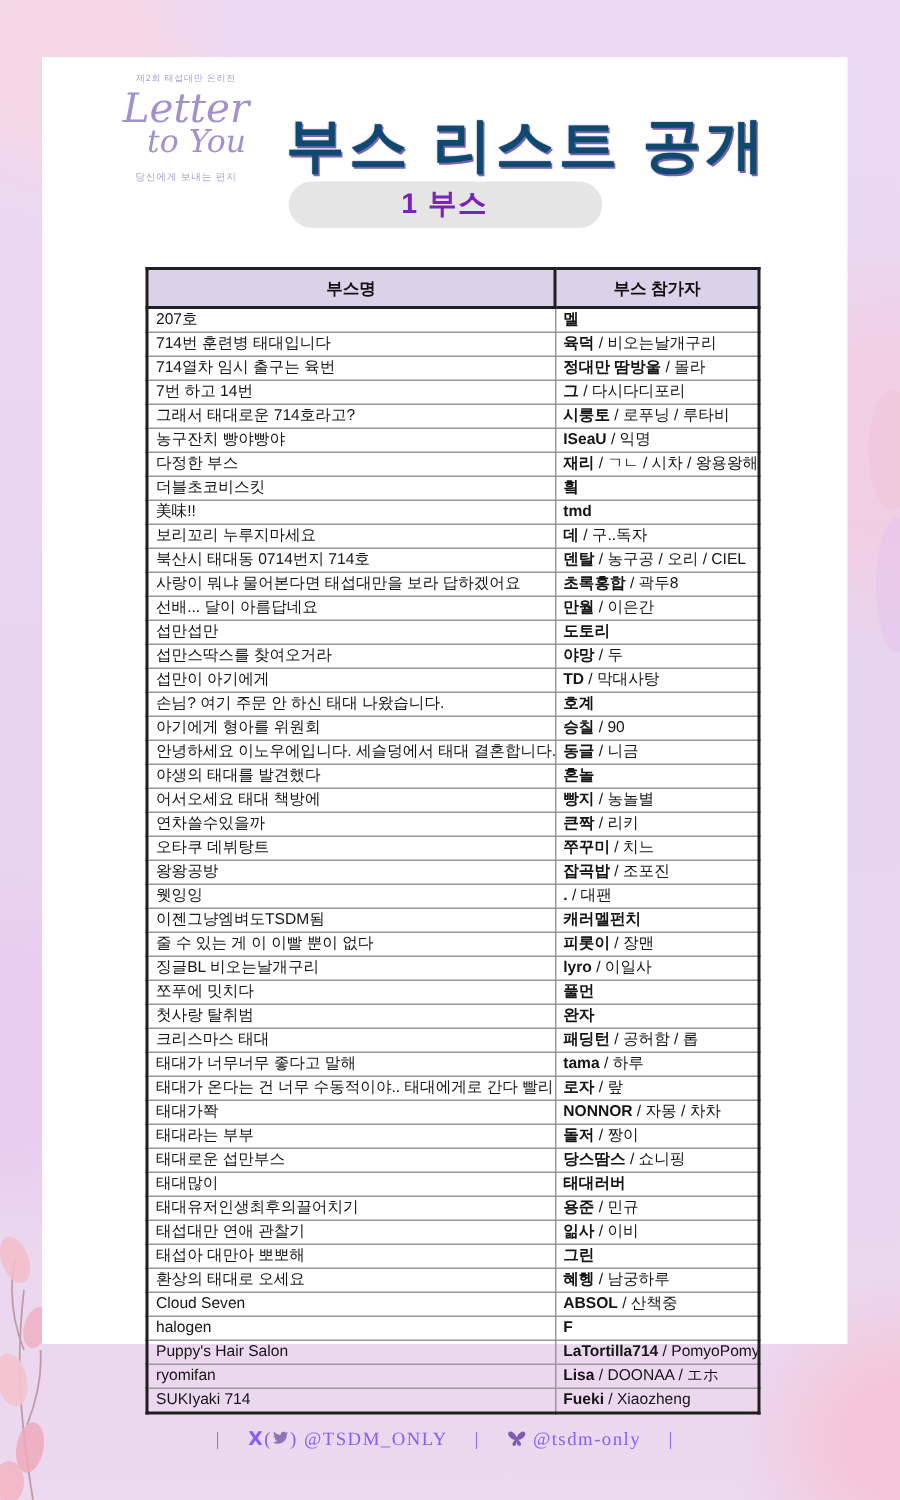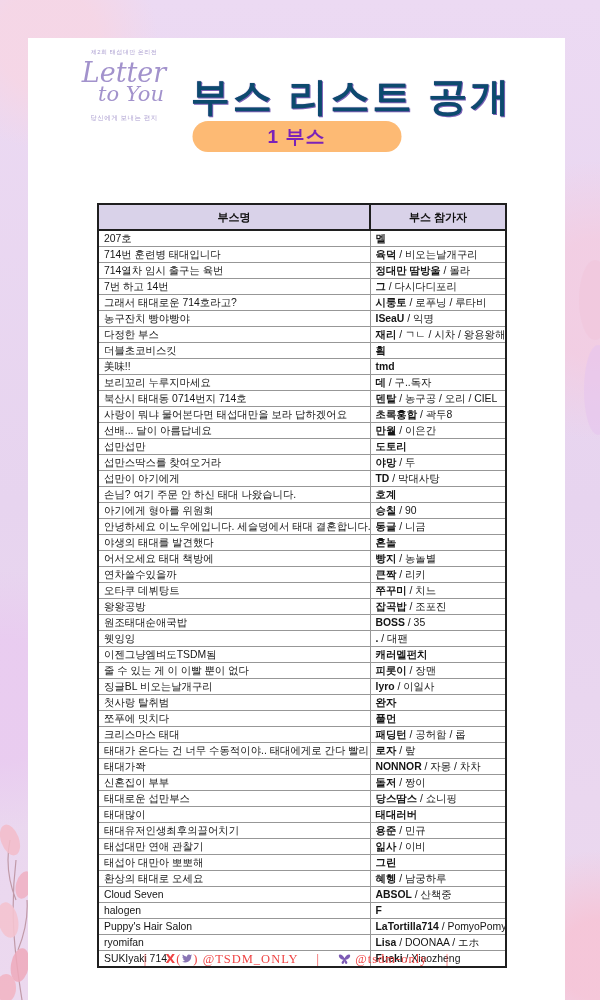--- a/index.html
+++ b/index.html
@@ -9,65 +9,65 @@
     background-color:#e9d7f0;
     background-image:
       radial-gradient(circle at 8% 4%, rgba(246,214,229,.9) 0 50px, transparent 110px),
       radial-gradient(circle at 100% 30%, rgba(244,204,224,.8) 0 60px, transparent 140px),
       radial-gradient(circle at 100% 96%, rgba(246,196,214,.9) 0 40px, transparent 110px),
       radial-gradient(circle at 0% 70%, rgba(233,203,240,.9) 0 60px, transparent 130px),
       linear-gradient(180deg,#ecdaf3 0%, #e7d4ef 50%, #ecd9ef 100%);
     position:relative;
   }
   .card{
-    position:absolute; left:28px; top:38px; width:537px; height:962px;
+    position:absolute; left:28px; top:38px; width:537px; height:858px;
     background:#ffffff;
   }
   
   .deco{ position:absolute; pointer-events:none; }
   
   .logo{ position:absolute; left:28px; top:10px; width:136px; text-align:center; color:#a292cc; }
   .logo .tiny{ font-size:6px; letter-spacing:.5px; color:#ab9ed0; }
   .logo .script{ font-family:"DejaVu Serif","Liberation Serif",serif; font-style:italic; }
   .logo .l1{ font-size:27px; line-height:27px; margin-top:2px; }
   .logo .l2{ font-size:21px; line-height:20px; margin-top:-2px; padding-left:14px; }
   .logo .sub{ font-size:6.5px; margin-top:10px; color:#ab9ed0; letter-spacing:.5px;}
   
   .title{
     position:absolute; left:118px; right:8px; top:32px; text-align:center;
     font-size:39px; font-weight:700; letter-spacing:3px; color:#0c4a6e;
     text-shadow:0 0 1px #7257aa, 1px 1px 0 #7e63b8; 
   }
   .badge{
     position:absolute; left:50%; top:83px; transform:translateX(-50%);
     width:209px; height:31px; line-height:31px; border-radius:16px;
-    background:#fdba74; color:#7b22b8; font-size:19px; font-weight:700;
+    background:#e5e5e5; color:#7b22b8; font-size:19px; font-weight:700;
     text-align:center; letter-spacing:1px;
   }
   
   table{
     position:absolute; left:69px; top:140px; width:408px;
     border-collapse:collapse; table-layout:fixed;
   }
   th{
     height:26px; background:#d9d2e9; border:2px solid #1f1f1f;
     font-size:11px; font-weight:700; color:#111; text-align:center;
   }
   td{
     height:15.27px; border:1px solid #979797; font-size:10.4px; color:#151515;
     padding:0 2px 0 5px; white-space:nowrap; overflow:hidden; line-height:15px;
   }
-  table{ border:2px solid #1f1f1f;margin-top:25px; }
+  table{ border:2px solid #1f1f1f; }
   td.p b{ font-weight:700; }
   col.c1{ width:272px; } col.c2{ width:136px; }
   
   .footer{
     position:absolute; left:0; right:0; top:913px; text-align:center;
     font-family:"Liberation Serif","DejaVu Serif",serif;
-    font-size:12.5px; color:#ef4444; letter-spacing:1px;
+    font-size:12.5px; color:#8b5cf6; letter-spacing:1px;
   }
   .footer .ic{ display:inline-block; vertical-align:-2px; }
   .footer .xg{ font-weight:700; font-family:"DejaVu Sans",sans-serif; }
   .sp{ display:inline-block; width:10px; }
 </style>
 </head>
 <body>
 
 <svg class="deco" style="left:0;top:720px;" width="30" height="280" viewBox="0 0 30 280">
   <path d="M22 280 C14 230 10 190 16 140 M16 180 C8 160 6 140 10 120 M18 230 C26 210 28 195 27 180" stroke="#c09aa8" stroke-width="1.2" fill="none"></path>
@@ -197,61 +197,61 @@
         </tr>
         <tr>
           <td>오타쿠 데뷔탕트</td>
           <td class="p"><b>쭈꾸미</b> / 치느</td>
         </tr>
         <tr>
           <td>왕왕공방</td>
           <td class="p"><b>잡곡밥</b> / 조포진</td>
         </tr>
         <tr>
-          <td>원조태대순애국밥</td>
-          <td class="p"><b>BOSS</b> / 35</td>
-        </tr>
-        <tr>
           <td>웻잉잉</td>
           <td class="p"><b>.</b> / 대팬</td>
         </tr>
         <tr>
           <td>이젠그냥엠벼도TSDM됨</td>
           <td class="p"><b>캐러멜펀치</b></td>
         </tr>
         <tr>
           <td>줄 수 있는 게 이 이빨 뿐이 없다</td>
           <td class="p"><b>피롯이</b> / 장맨</td>
         </tr>
         <tr>
           <td>징글BL 비오는날개구리</td>
           <td class="p"><b>lyro</b> / 이일사</td>
         </tr>
         <tr>
+          <td>쪼푸에 밋치다</td>
+          <td class="p"><b>풀먼</b></td>
+        </tr>
+        <tr>
           <td>첫사랑 탈취범</td>
           <td class="p"><b>완자</b></td>
         </tr>
         <tr>
-          <td>쪼푸에 밋치다</td>
-          <td class="p"><b>풀먼</b></td>
-        </tr>
-        <tr>
           <td>크리스마스 태대</td>
           <td class="p"><b>패딩턴</b> / 공허함 / 롭</td>
         </tr>
         <tr>
+          <td>태대가 너무너무 좋다고 말해</td>
+          <td class="p"><b>tama</b> / 하루</td>
+        </tr>
+        <tr>
           <td>태대가 온다는 건 너무 수동적이야.. 태대에게로 간다 빨리 간다</td>
           <td class="p"><b>로자</b> / 랖</td>
         </tr>
         <tr>
           <td>태대가쫙</td>
           <td class="p"><b>NONNOR</b> / 자몽 / 차차</td>
         </tr>
         <tr>
-          <td>신혼집이 부부</td>
+          <td>태대라는 부부</td>
           <td class="p"><b>돌저</b> / 짱이</td>
         </tr>
         <tr>
           <td>태대로운 섭만부스</td>
           <td class="p"><b>당스땀스</b> / 쇼니핑</td>
         </tr>
         <tr>
           <td>태대많이</td>
           <td class="p"><b>태대러버</b></td>
         </tr>

